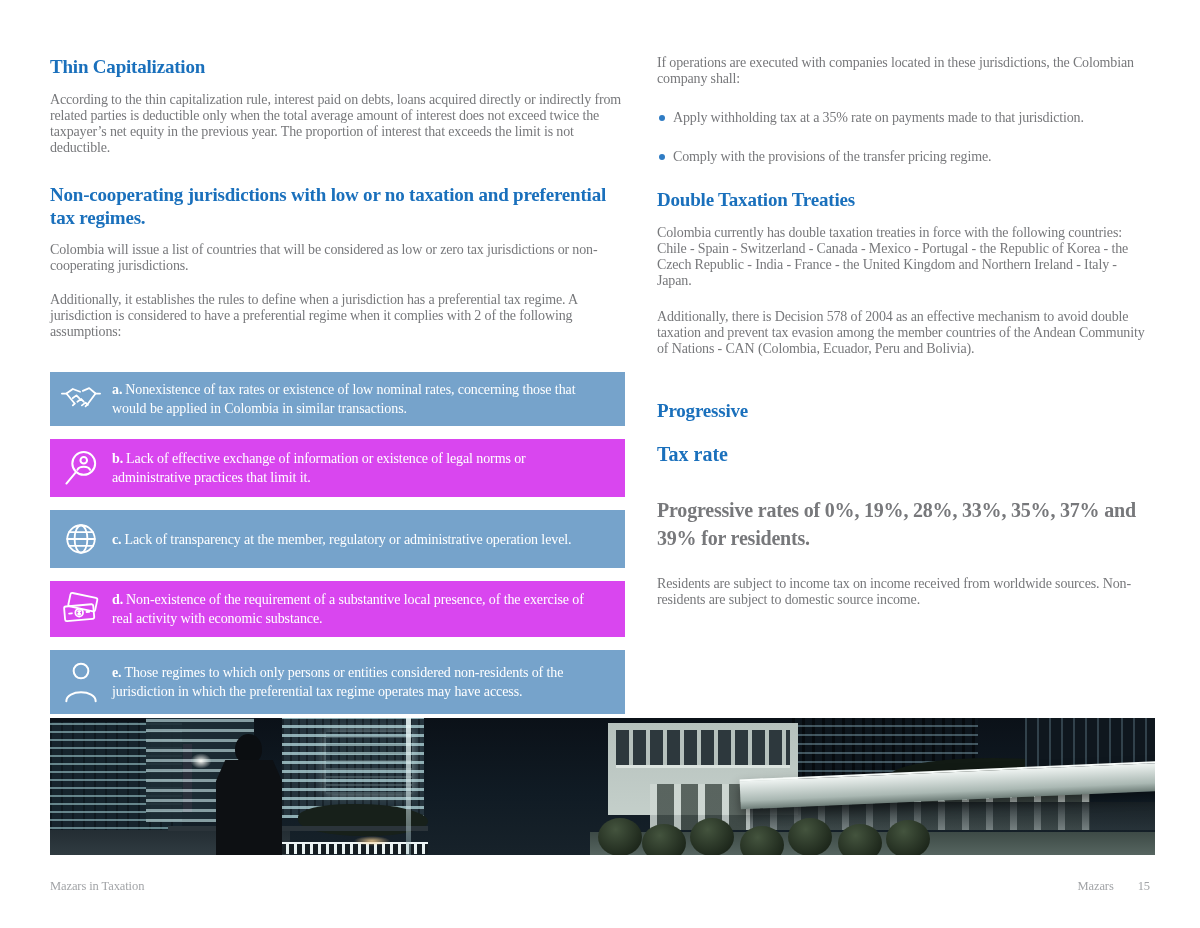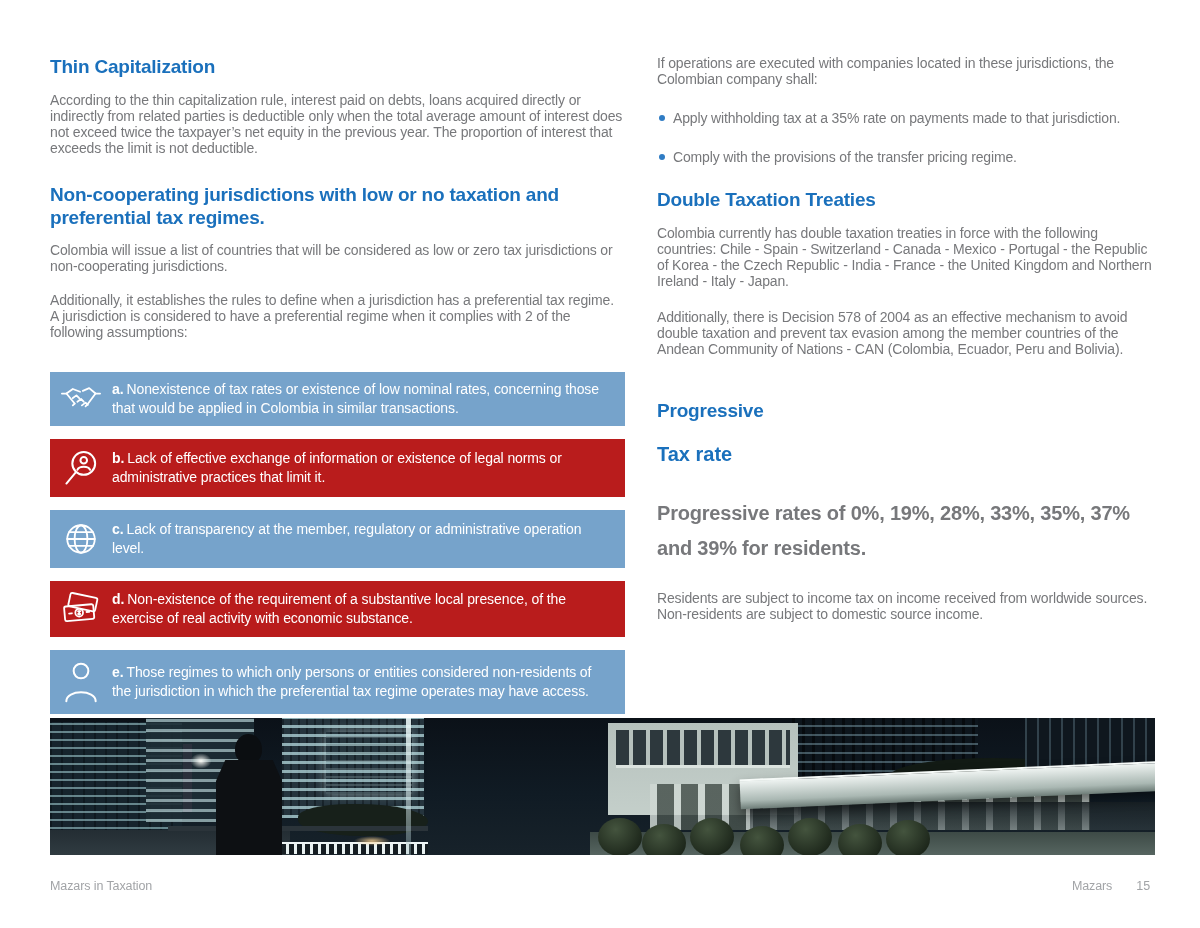--- a/index.html
+++ b/index.html
@@ -1,19 +1,19 @@
 <!DOCTYPE html>
 <html><head>
 <meta charset="utf-8">
 <style>
   * { margin:0; padding:0; box-sizing:border-box; }
   html,body { background:#ffffff; }
   .page {
     position:relative; width:1200px; height:928px; background:#ffffff;
-    font-family:Liberation Sans, sans-serif; overflow:hidden;
+    font-family:Liberation Serif, serif; overflow:hidden;
   }
   .col { position:absolute; top:55px; }
   .col-left  { left:50px;  width:575px; }
   .col-right { left:657px; width:497px; }
 
   .h-blue {
     color:#1a70bc; font-size:19px; font-weight:700; line-height:23px;
     letter-spacing:-0.2px;
   }
   .body-text {
@@ -27,21 +27,21 @@
   .p-list  { margin-top:13px; }
   .p-rules { margin-top:18px; }
 
   
   .assumptions { margin-top:32px; }
   .assumption {
     display:flex; align-items:center; margin-bottom:13px;
     padding:7px 26px 7px 0; min-height:50px;
   }
   .assumption.light { background:#76a3cb; }
-  .assumption.dark  { background:#b91c1c; }
+  .assumption.dark  { background:#d946ef; }
   .assumption .icon-wrap {
     flex:0 0 62px; display:flex; align-items:center; justify-content:center;
   }
   .assumption svg { display:block; }
   .assumption p {
     color:#ffffff; font-size:14px; line-height:19px; letter-spacing:-0.1px;
   }
   .assumption .letter { font-weight:700; margin-right:3px; }
 
   
@@ -51,21 +51,21 @@
     flex:0 0 6px; width:6px; height:6px; border-radius:50%;
     background:#2f7cc4; margin:5px 8px 0 2px;
   }
   .h-treaties { margin-top:23px; }
   .p-treaties1 { margin-top:14px; }
   .p-treaties2 { margin-top:20px; }
   .h-individuals { margin-top:42px; }
   .sub-taxrate { margin-top:21px; }
   .statement {
     margin-top:30px; color:#77787b; font-size:20px; font-weight:700;
-    line-height:35px; letter-spacing:-0.2px;
+    line-height:28px; letter-spacing:-0.2px;
   }
   .p-residents { margin-top:24px; }
 
   
   .photo {
     position:absolute; left:50px; top:718px; width:1105px; height:137px;
     overflow:hidden;
     background:linear-gradient(180deg,#0b1118 0%, #101b24 55%, #17222a 100%);
   }
   .photo div { position:absolute; }

